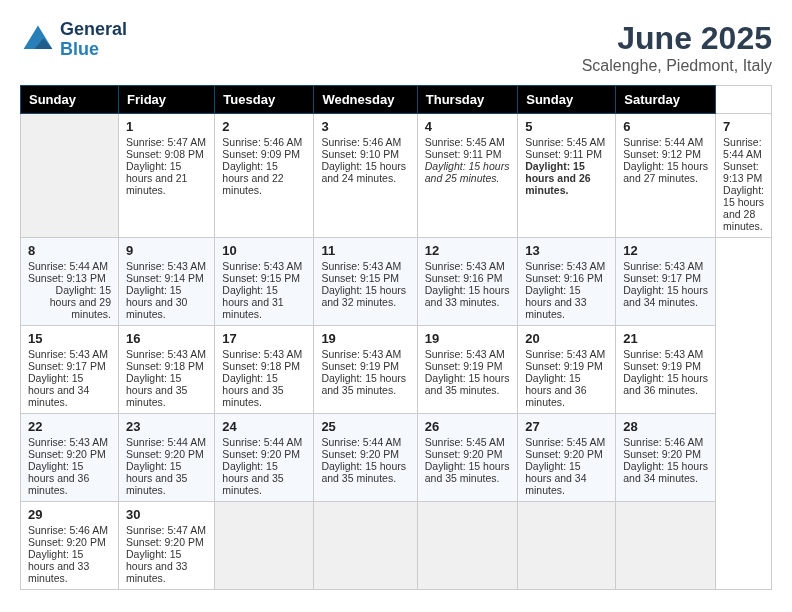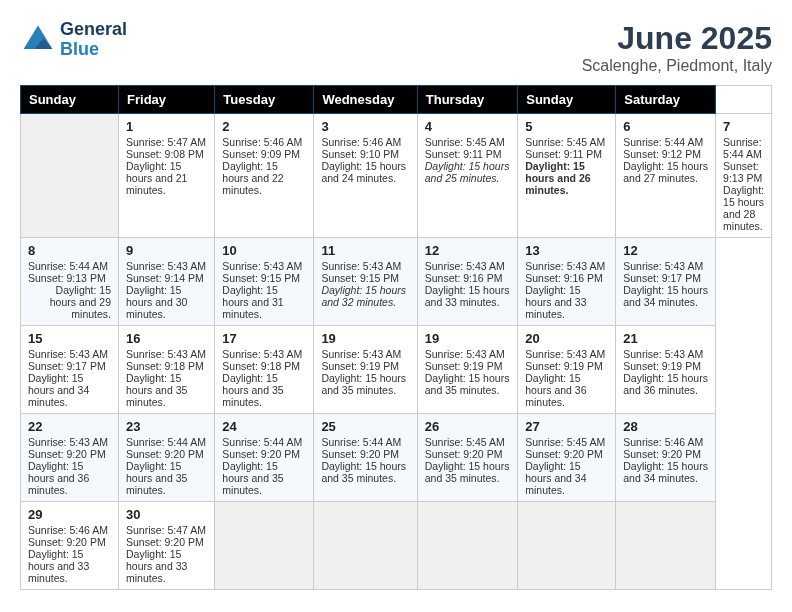--- a/index.html
+++ b/index.html
@@ -185,21 +185,21 @@
         <td>
           <span class="day-number">10</span>
           <span style="display: block;">Sunrise: 5:43 AM</span>
           <span style="display: block;">Sunset: 9:15 PM</span>
           <span style="display: block;">Daylight: 15 hours and 31 minutes.</span>
         </td>
         <td>
           <span class="day-number">11</span>
           <span style="display: block;">Sunrise: 5:43 AM</span>
           <span style="display: block;">Sunset: 9:15 PM</span>
-          <span style="display: block; font-style: italic;">Daylight: 15 hours and 32 minutes.</span>
+          <span style="display: block;">Daylight: 15 hours and 32 minutes.</span>
         </td>
         <td>
           <span class="day-number">12</span>
           <span style="display: block;">Sunrise: 5:43 AM</span>
           <span style="display: block;">Sunset: 9:16 PM</span>
           <span style="display: block;">Daylight: 15 hours and 33 minutes.</span>
         </td>
         <td>
           <span class="day-number">13</span>
           <span style="display: block;">Sunrise: 5:43 AM</span>

